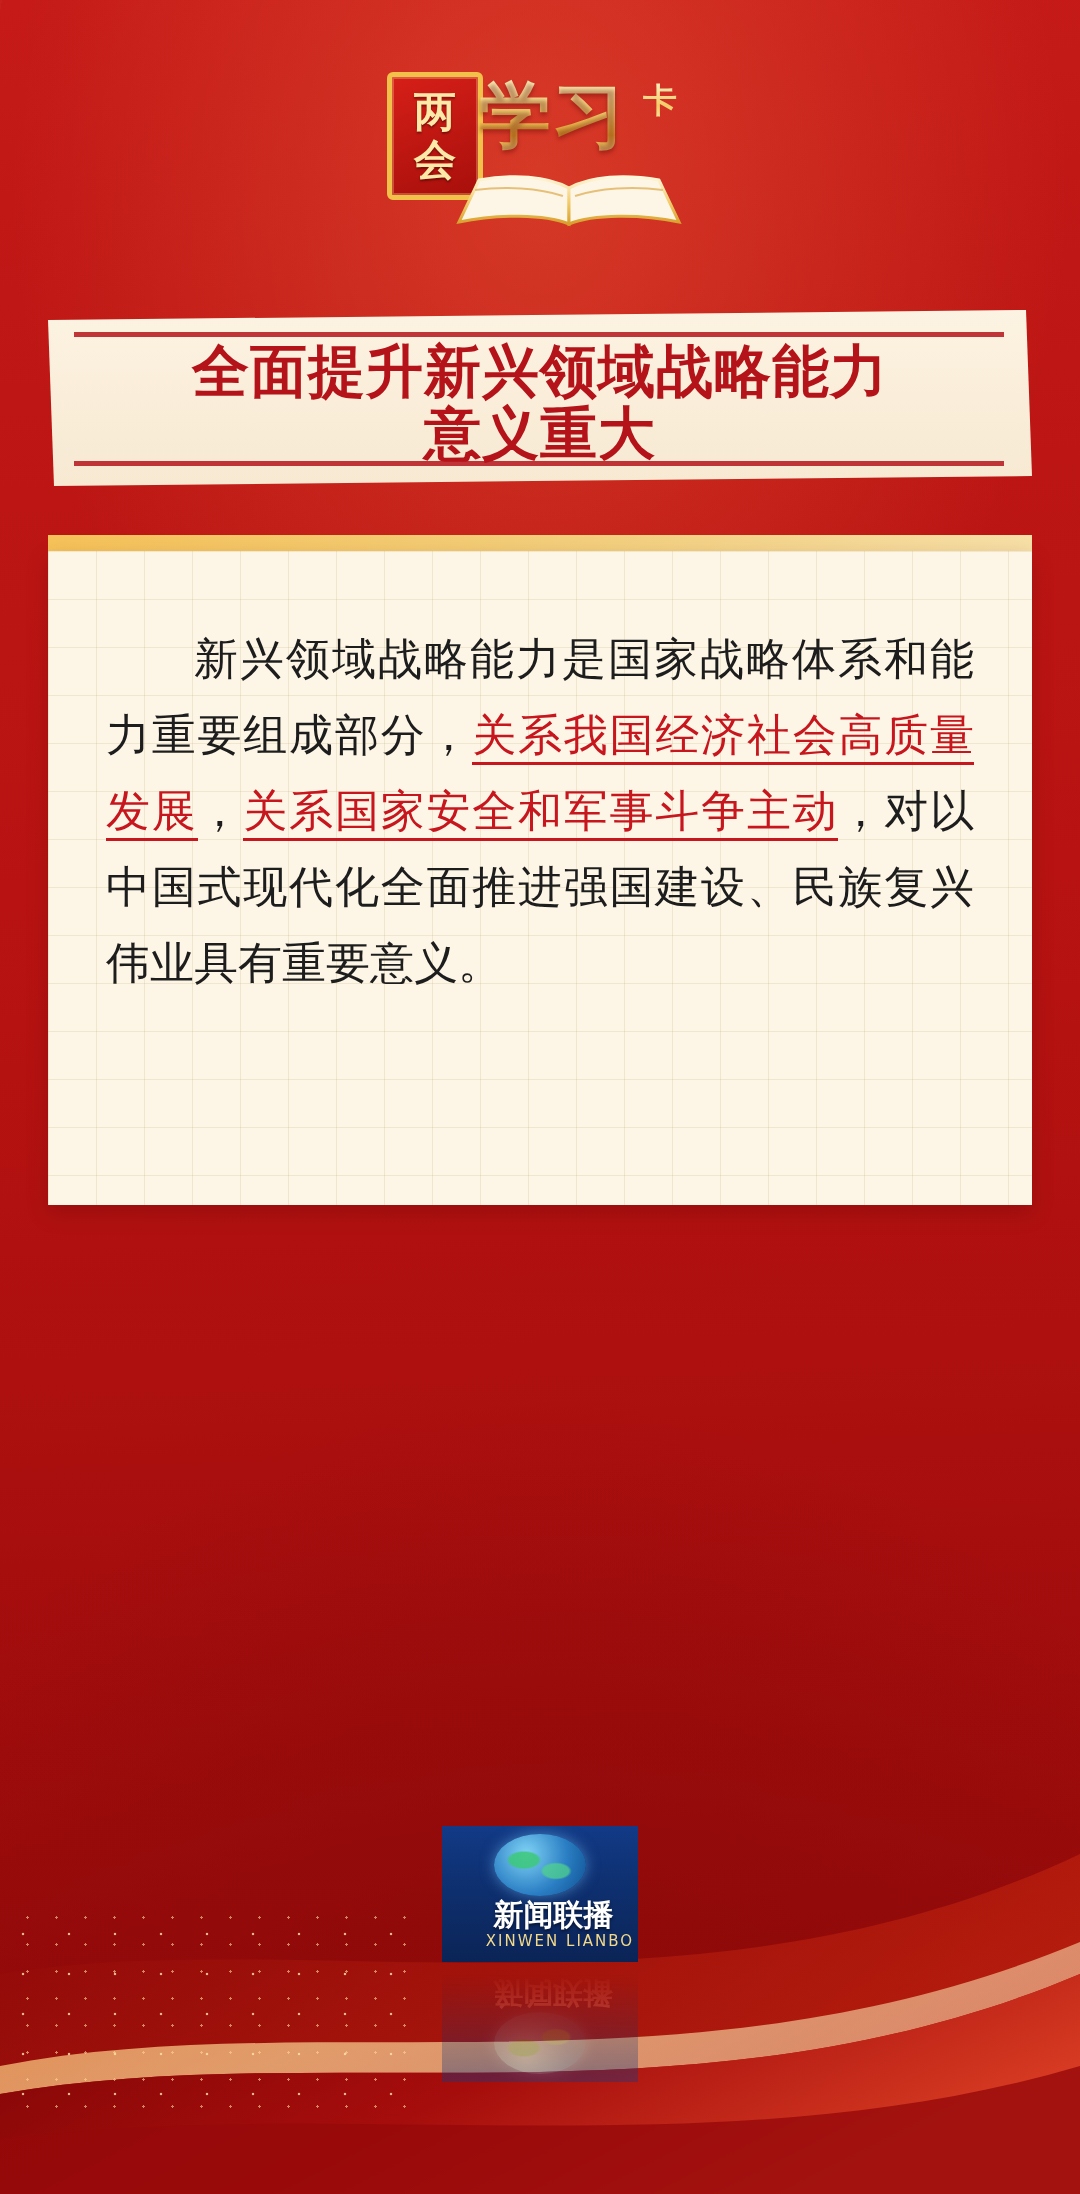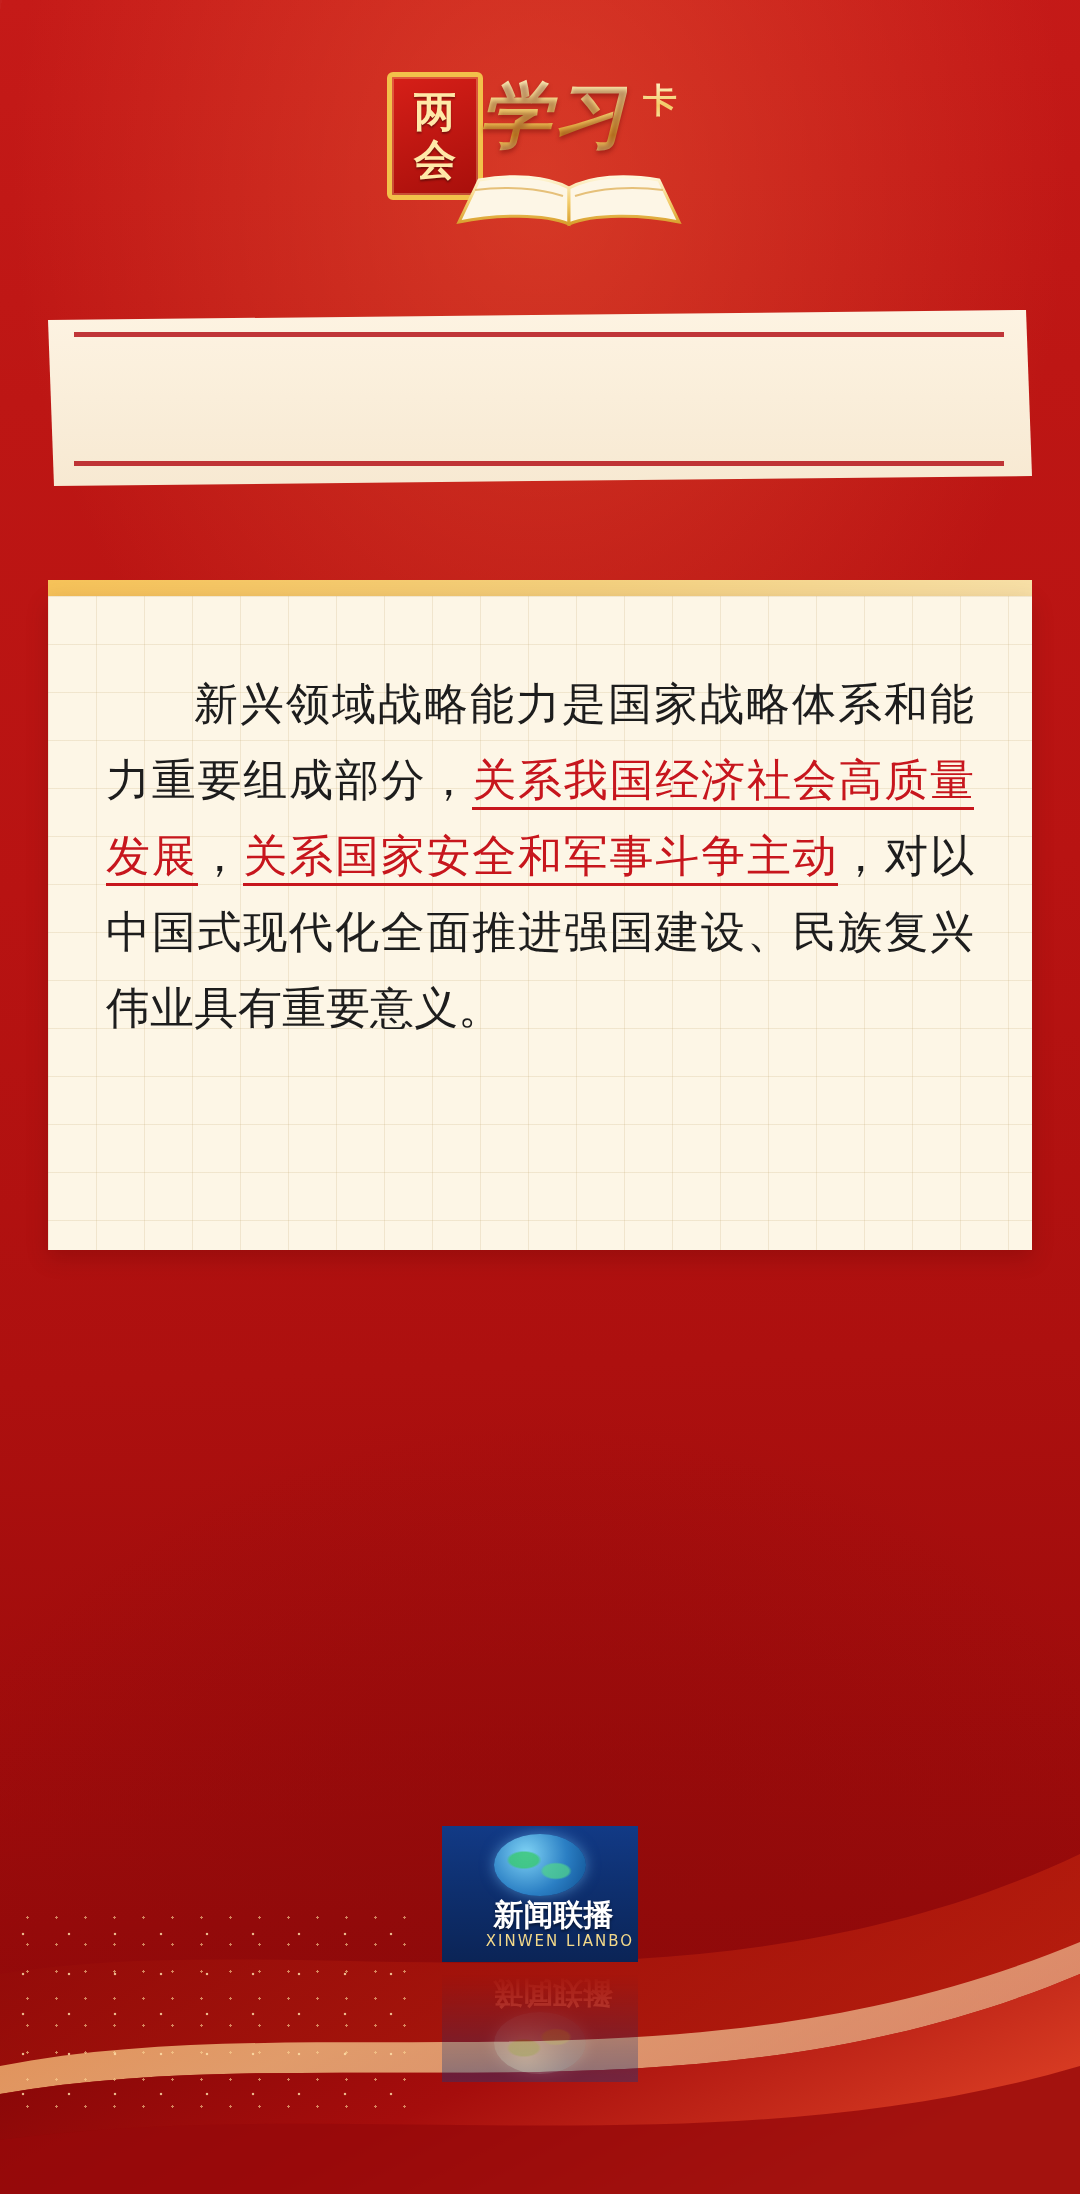--- a/index.html
+++ b/index.html
@@ -69,21 +69,20 @@
     font-size: 42px;
     line-height: 46px;
     color: #ffe9a8;
     text-shadow: 0 2px 2px rgba(0,0,0,.35);
   }
   .logo-script {
     position: absolute;
     left: 104px;
     top: 6px;
     font-family: "DejaVu Serif", serif;
-    font-style: italic;
     font-weight: bold;
     font-size: 72px;
     letter-spacing: 2px;
     background: linear-gradient(180deg, #fff6d2 0%, #f5d070 45%, #e0a02f 70%, #fbe9b0 100%);
     -webkit-background-clip: text;
     background-clip: text;
     color: transparent;
     text-shadow: 0 3px 4px rgba(80,0,0,.35);
   }
   .logo-ka {
@@ -145,21 +144,20 @@
     white-space: pre-line;
   }
 
   
   .card {
     position: absolute;
     top: 535px;
     left: 48px;
     width: 984px;
     height: 574px;
-    margin-top: 45px;
   }
   .card-top-bar {
     position: absolute;
     top: 0; left: 0;
     width: 984px;
     height: 16px;
     background: linear-gradient(90deg, #f6c259 0%, #f3cf7d 55%, #f7dfa6 100%);
   }
   .card-body {
     position: absolute;
@@ -326,20 +324,22 @@
         <path d="M22 16 C52 12 86 14 110 22" stroke="#e6c079" stroke-width="2" fill="none"></path>
         <path d="M210 16 C180 12 146 14 122 22" stroke="#e6c079" stroke-width="2" fill="none"></path>
       </svg>
     </div>
   </div>
 
   <div class="banner">
     <div class="banner-paper"></div>
     <div class="banner-line-top"></div>
     <div class="banner-line-bot"></div>
+    <div class="banner-title">全面提升新兴领域战略能力
+意义重大</div>
   </div>
 
   <div class="card">
     <div class="card-top-bar"></div>
     <div class="card-body">
       <div class="quote">
         <span>新兴领域战略能力是国家战略体系和能力重要组成部分，</span><span class="hl">关系我国经济社会高质量发展</span><span>，</span><span class="hl">关系国家安全和军事斗争主动</span><span>，对以中国式现代化全面推进强国建设、民族复兴伟业具有重要意义。</span>
       </div>
     </div>
   </div>

